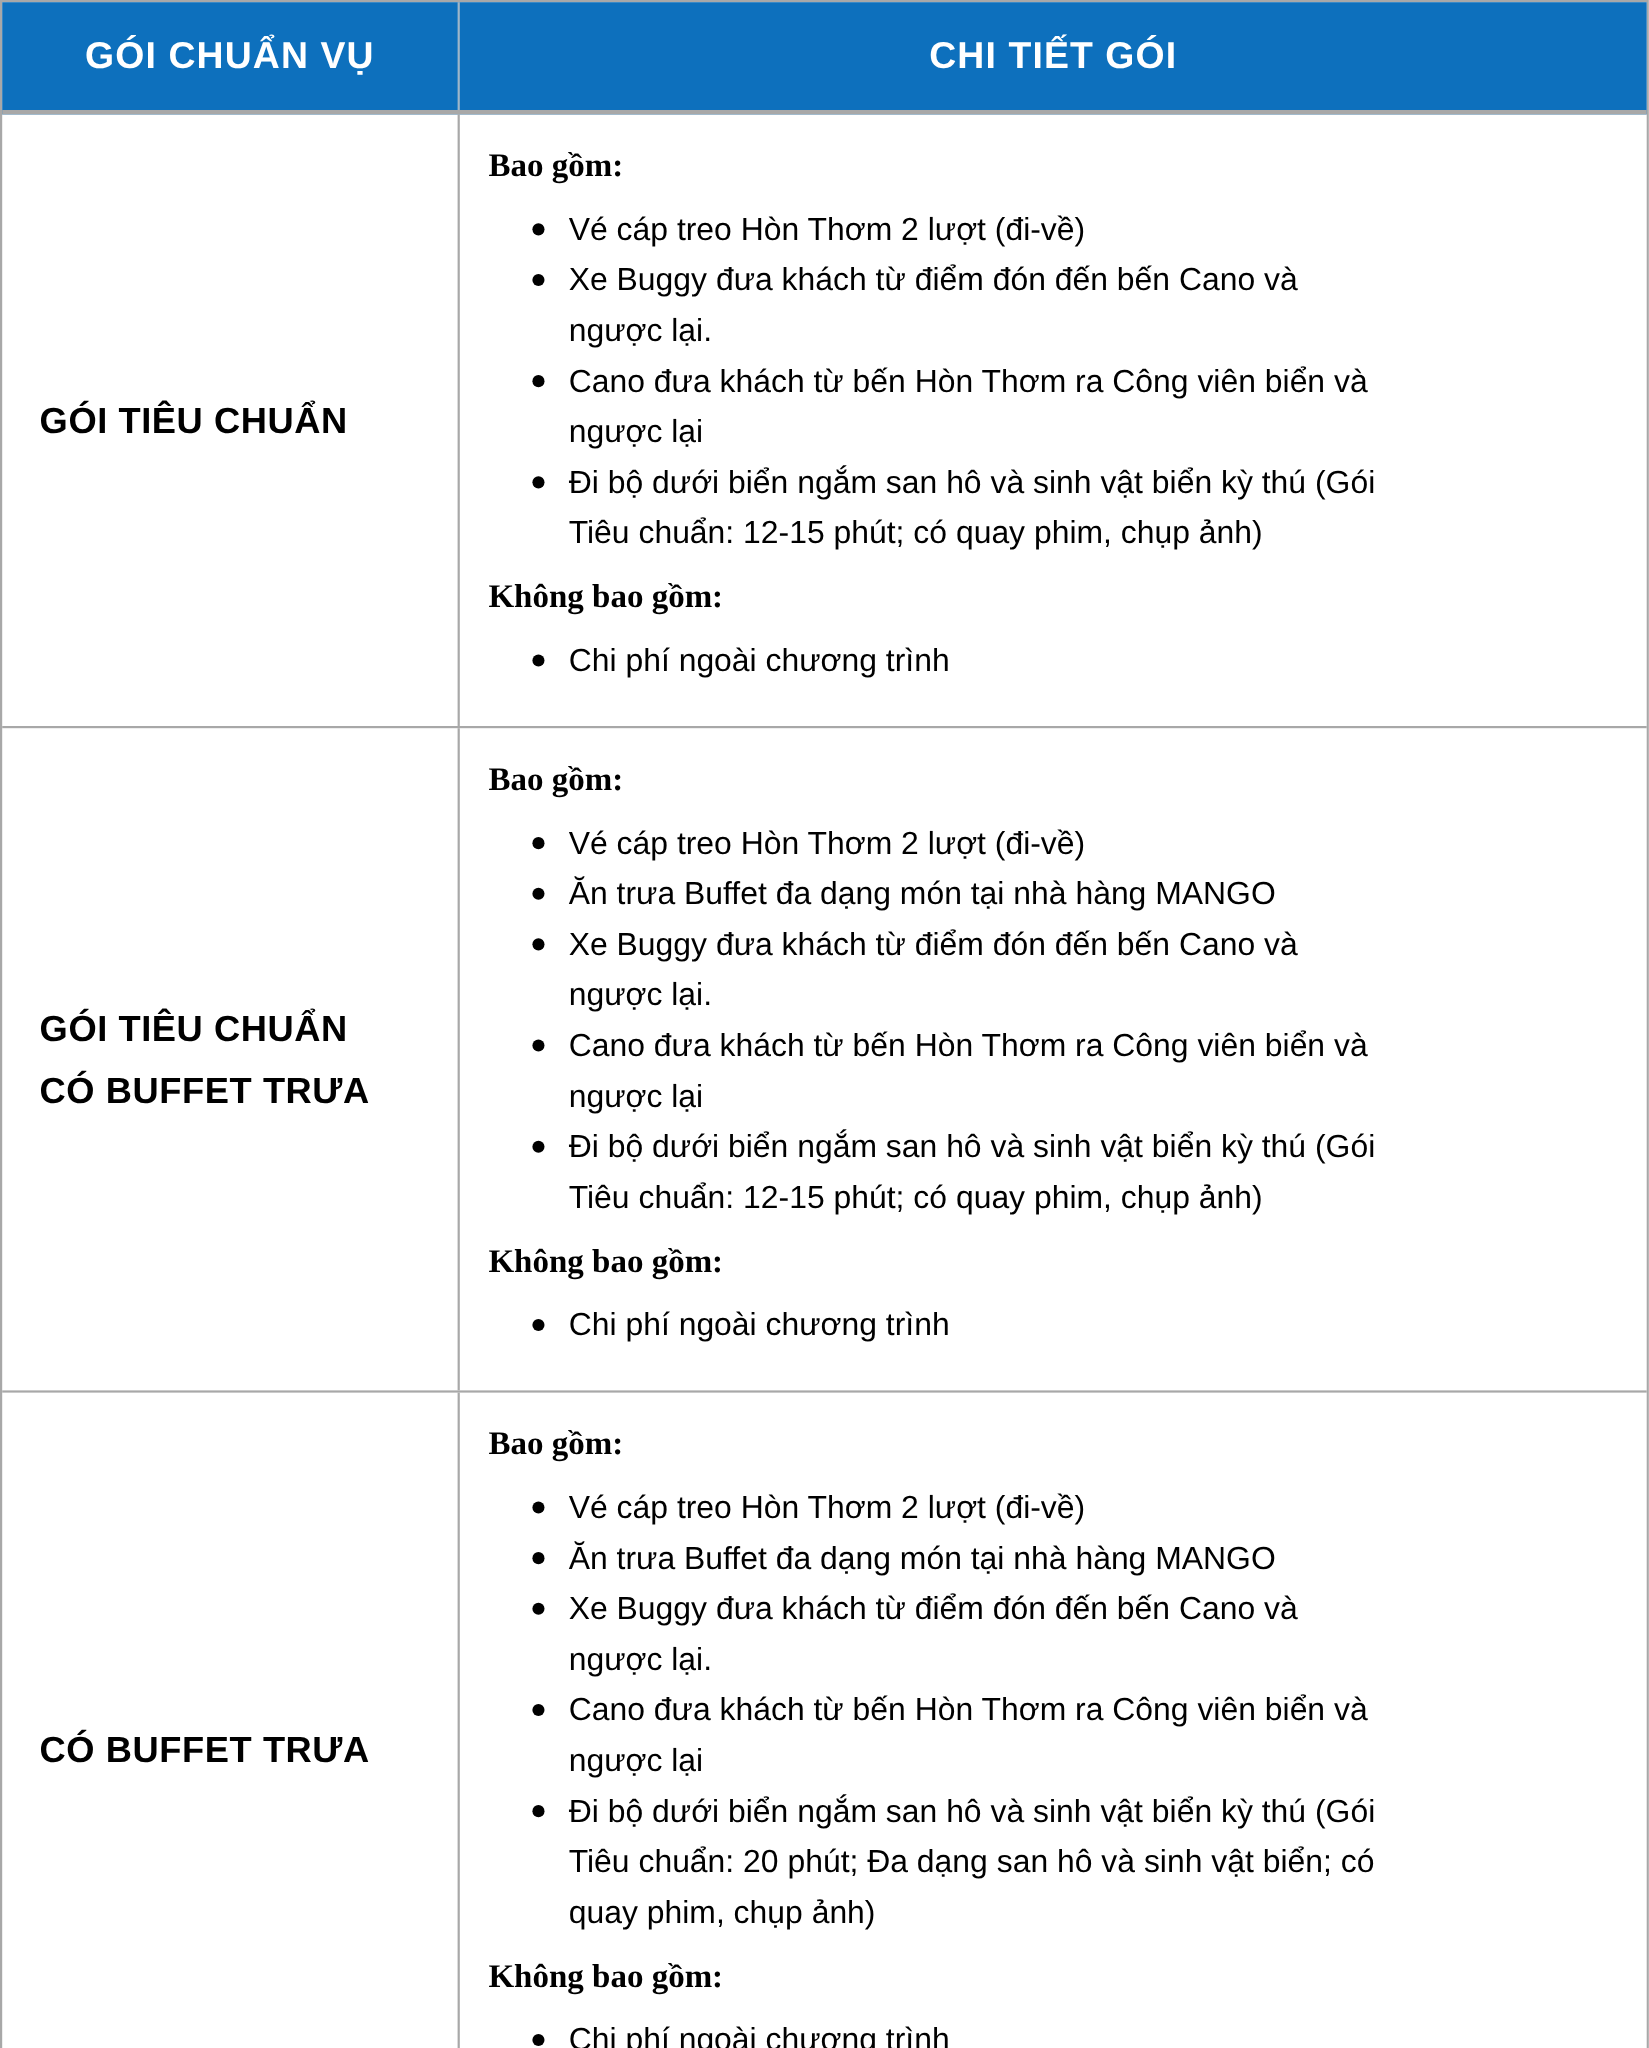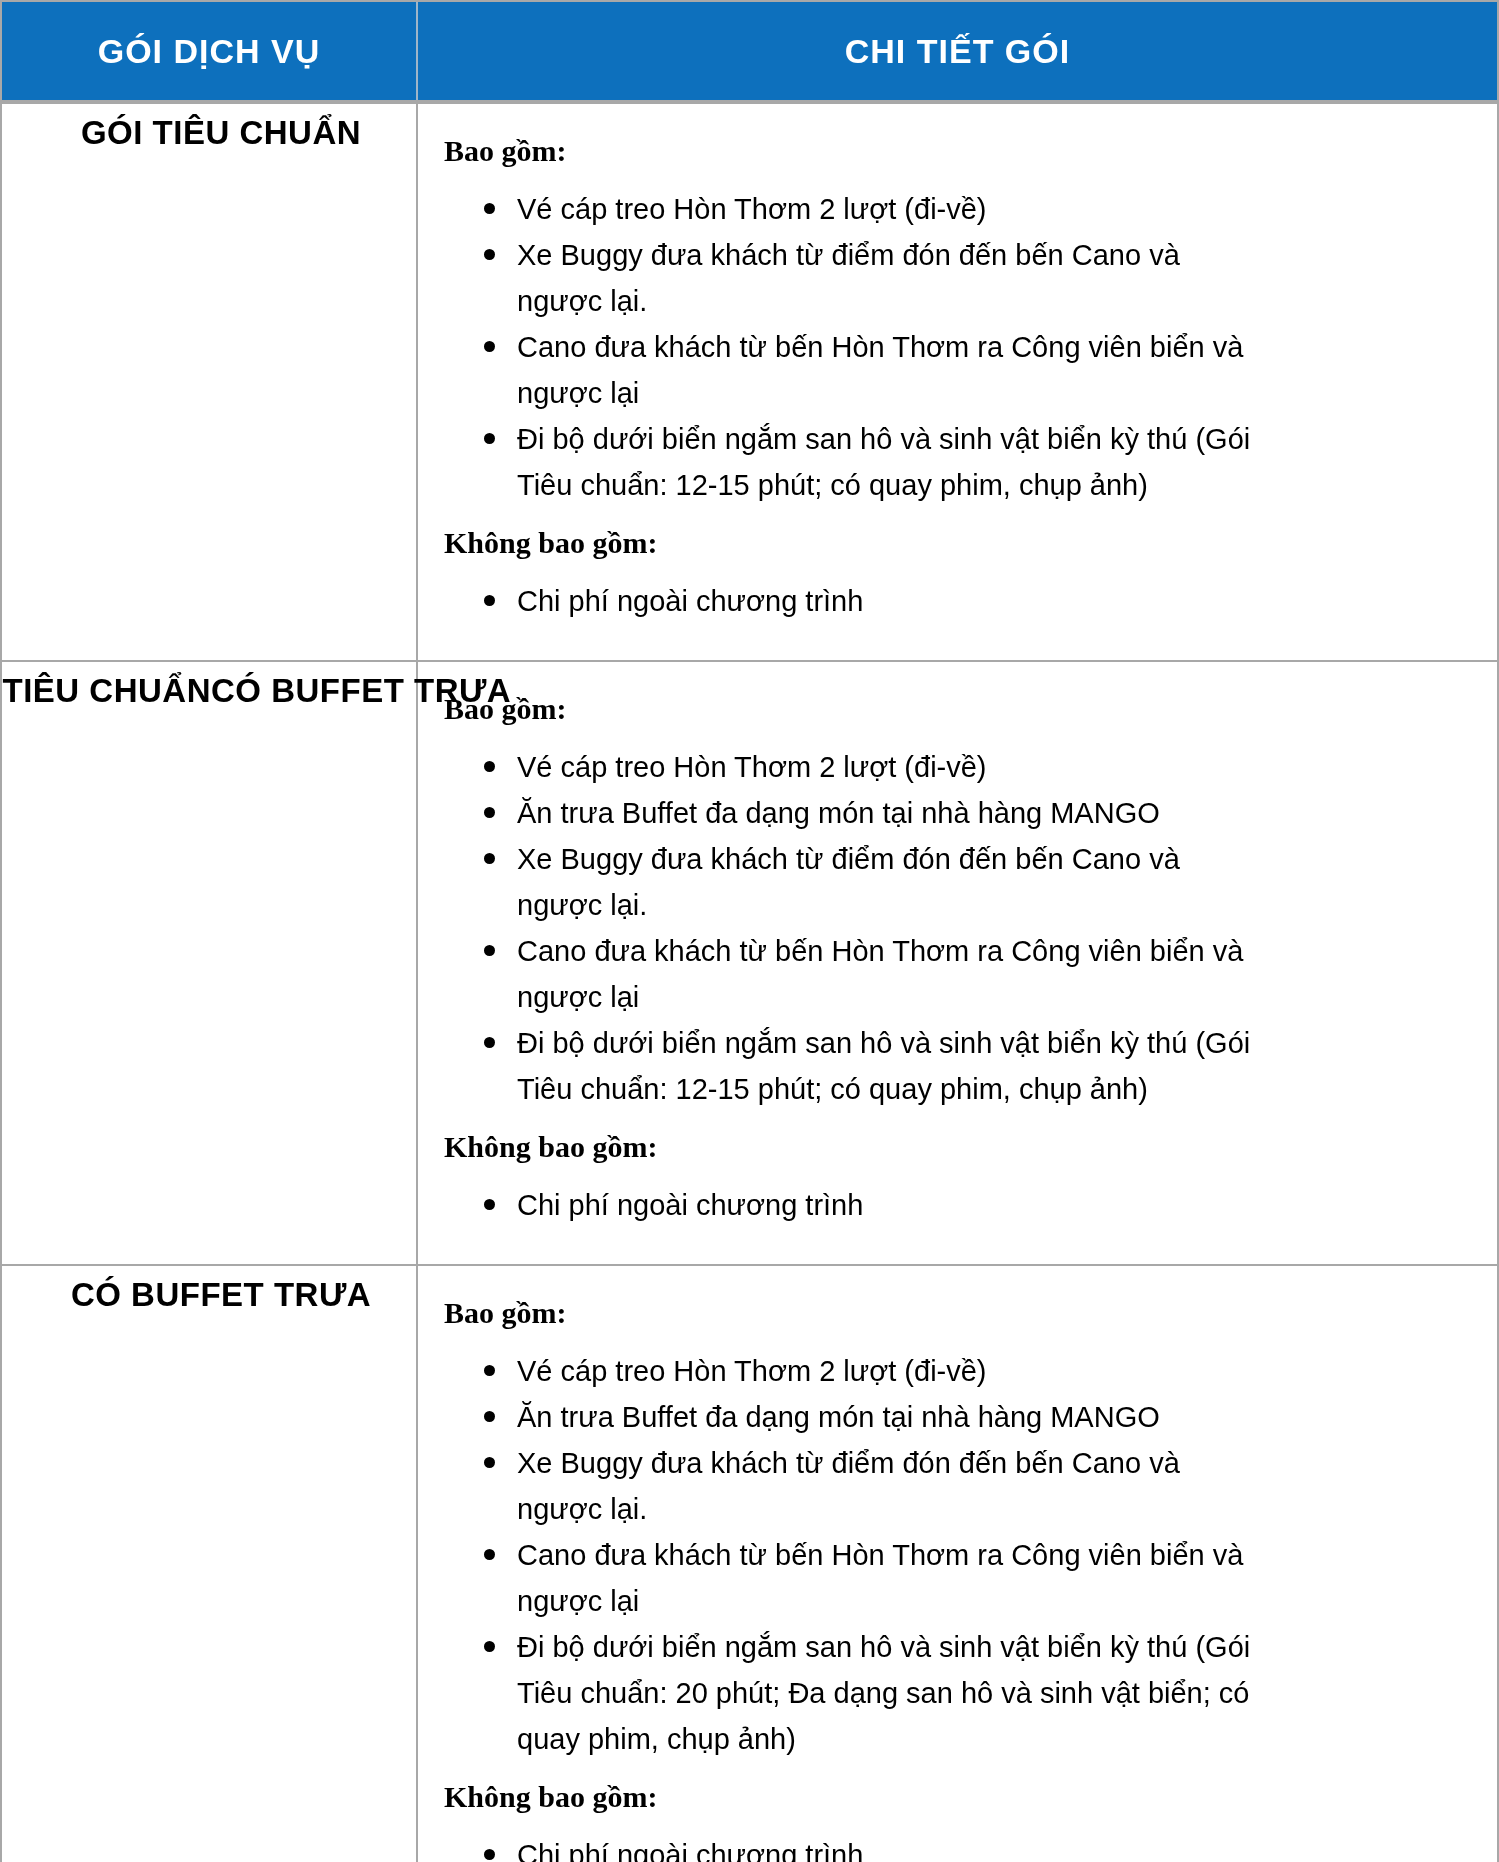--- a/index.html
+++ b/index.html
@@ -36,21 +36,21 @@
   .trow + .trow { border-top: 2px solid #a8a8a8; }
   .trow.r1 { min-height: 548px; }
   .trow.r2 { min-height: 581px; }
   .trow.r3 { min-height: 619px; }
 
   .pkg-cell {
     width: 416px;
     box-sizing: border-box;
     border-right: 2px solid #a8a8a8;
     display: flex;
-    flex-direction: row;
+    flex-direction: column;
     justify-content: center;
     padding-left: 34px;
     padding-right: 10px;
   }
   .pkg-cell .pkg-line {
     font-weight: bold;
     font-size: 33px;
     line-height: 57px;
     letter-spacing: 0.5px;
     white-space: nowrap;
@@ -92,21 +92,21 @@
   }
   .btxt { white-space: pre-line; }
 </style>
 </head>
 <body>
 
 <div class="table">
 
   <div class="thead">
     <div class="hcell c1">
-      <span>GÓI DỊCH VỤ</span>
+      <span>GÓI CHUẨN VỤ</span>
     </div>
     <div class="hcell c2">
       <span>CHI TIẾT GÓI</span>
     </div>
   </div>
 
   <div class="trow r1">
     <div class="pkg-cell">
       <span class="pkg-line">GÓI TIÊU CHUẨN</span>
     </div>

